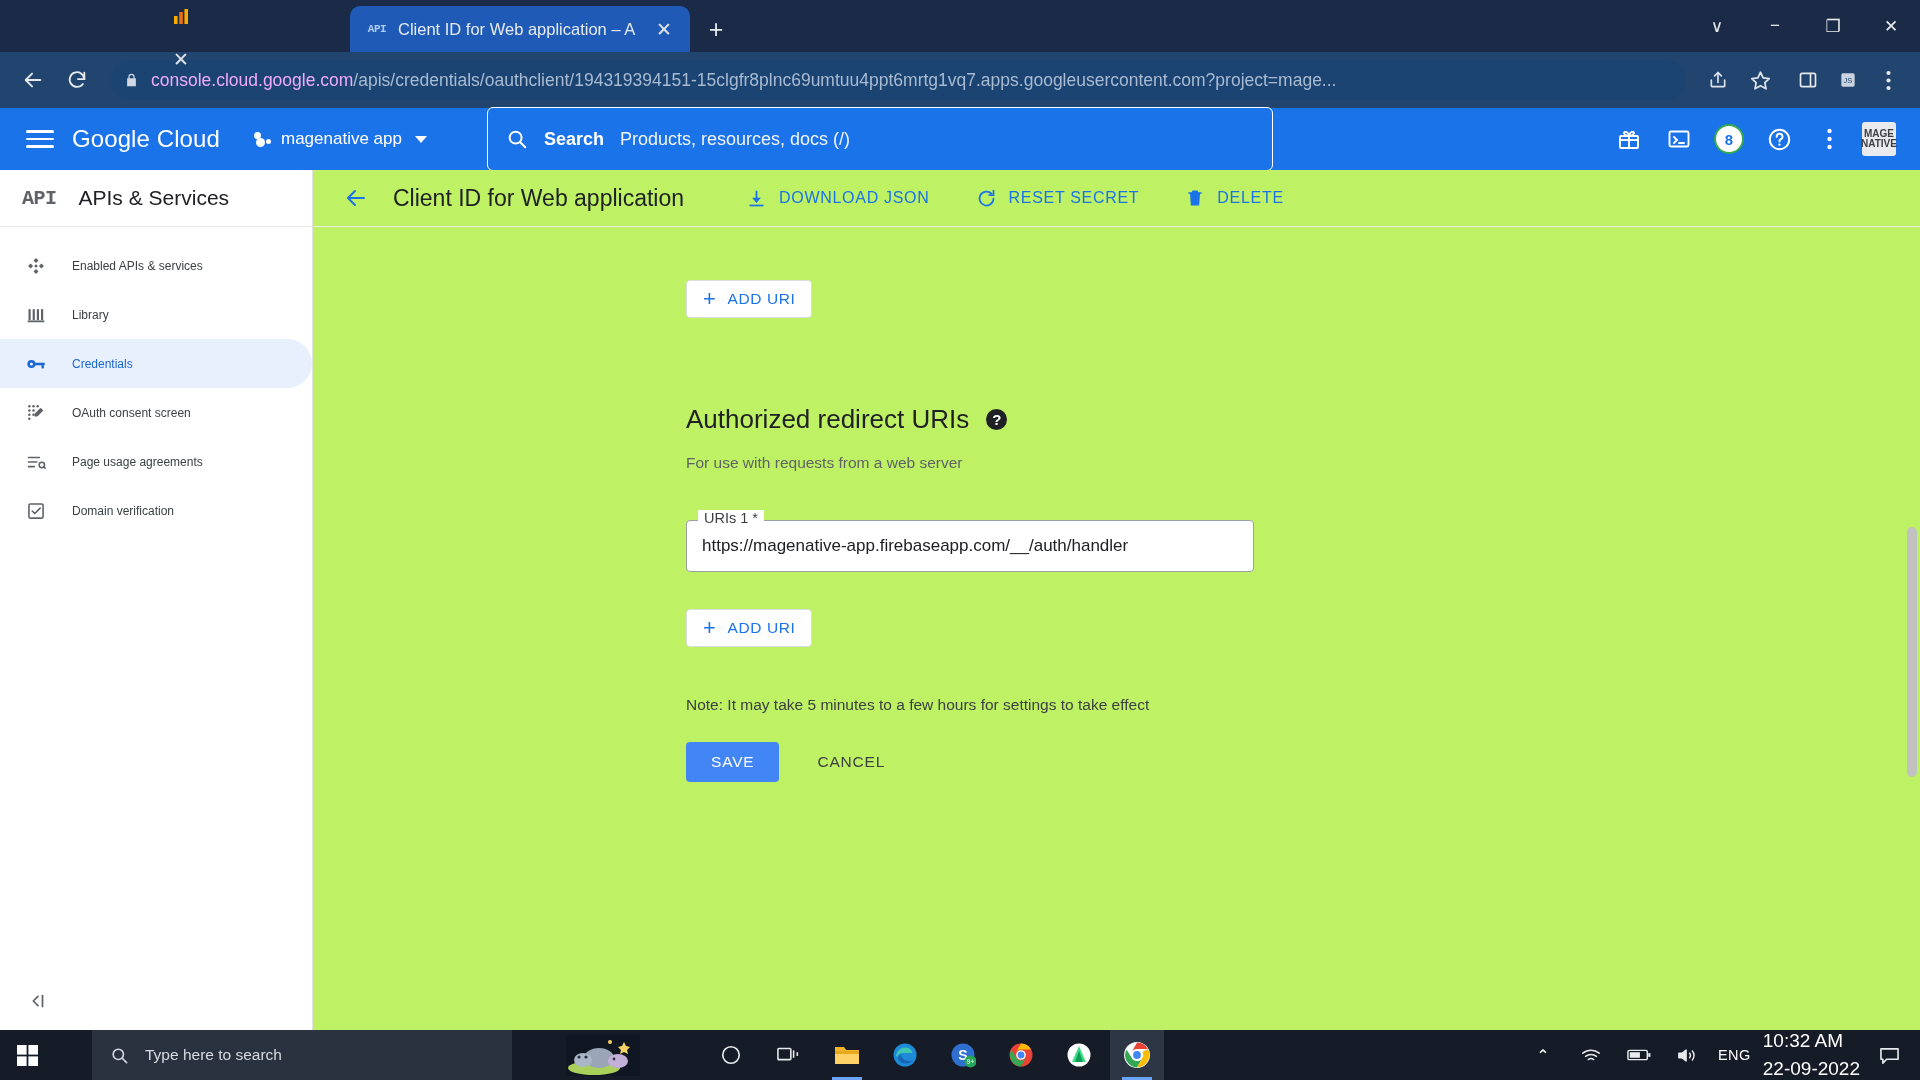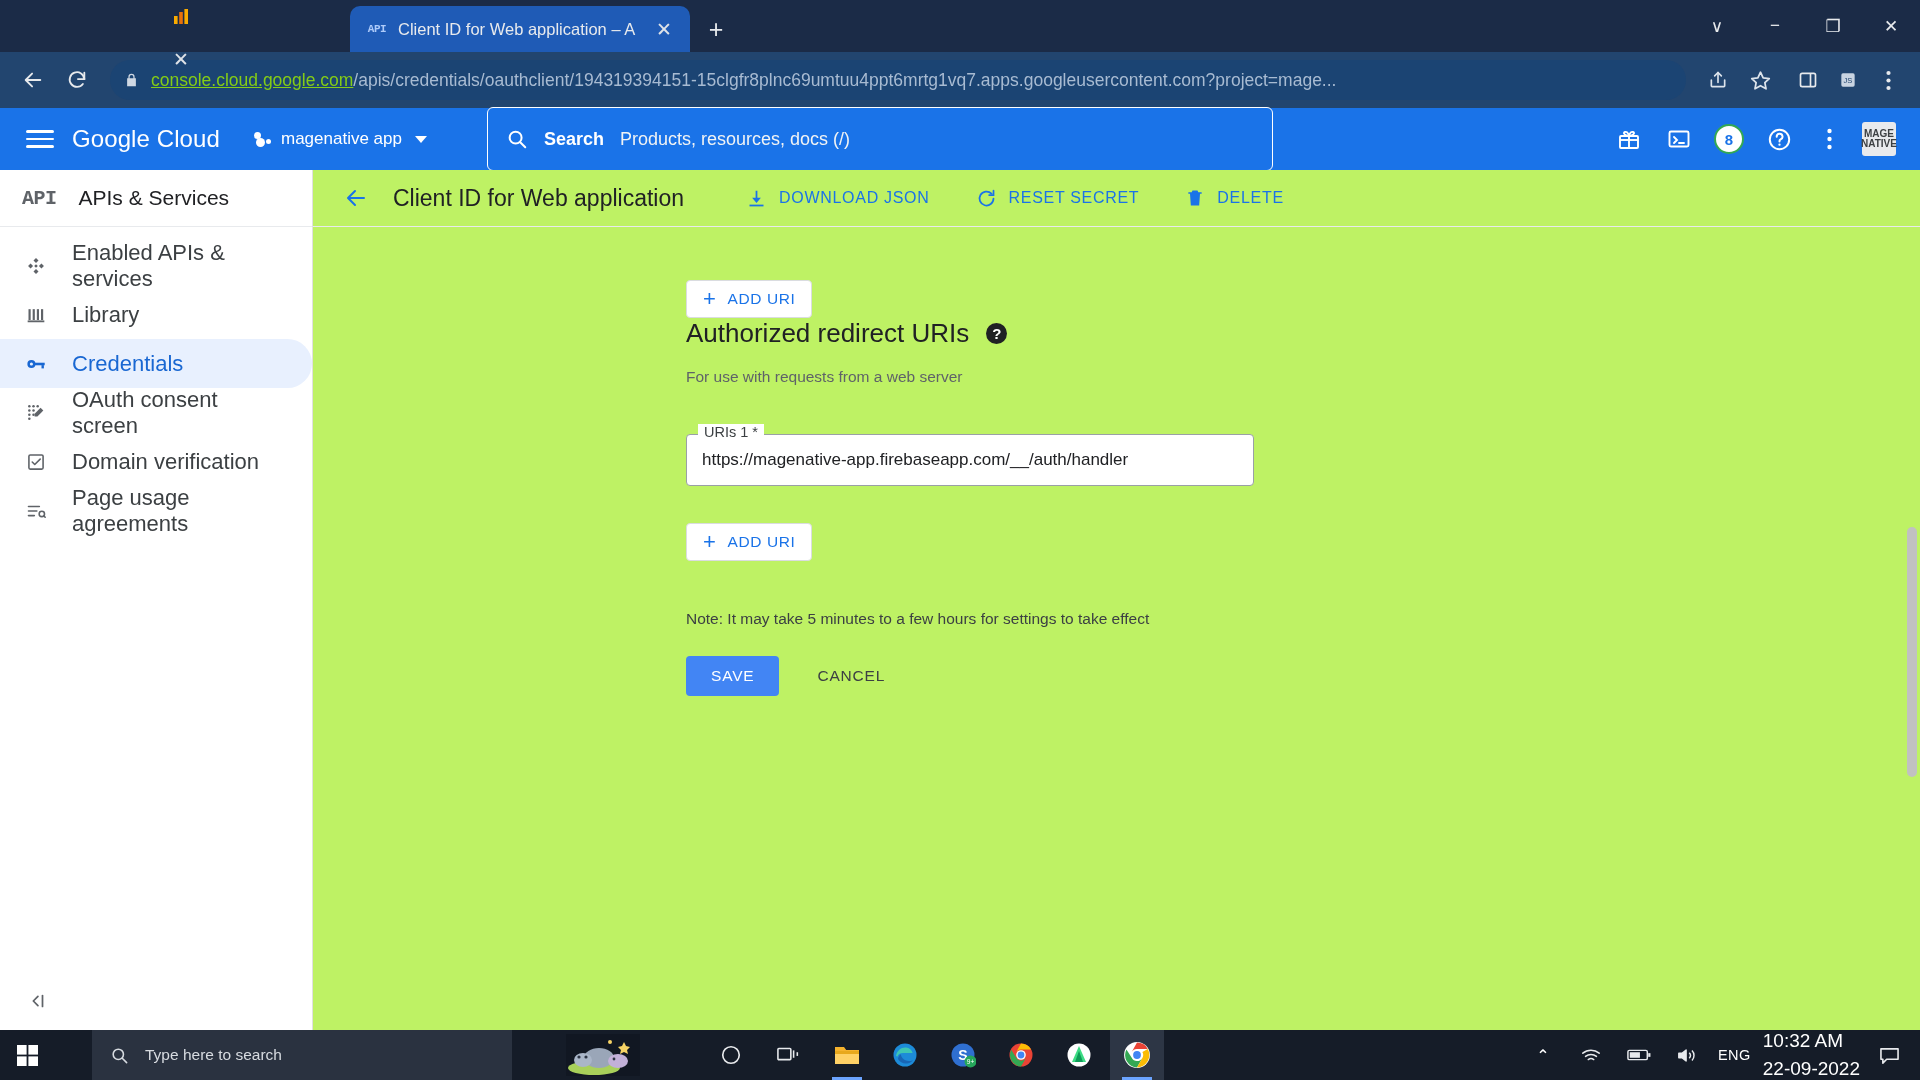--- a/index.html
+++ b/index.html
@@ -37,21 +37,21 @@
     padding: 0 14px; gap: 6px;
   }
   .navbtn { width: 38px; height: 38px; display: flex; align-items: center; justify-content: center; color: #e8eaed; }
   .omnibox {
     flex: 1; height: 40px; background: #1b4473; border-radius: 20px;
     display: flex; align-items: center; padding: 0 14px; gap: 12px; margin: 0 8px;
     overflow: hidden;
   }
   .lock-ico { color: #cfd8e3; display: flex; align-items: center; }
   .url { font-size: 17.5px; color: #a8bbd2; white-space: nowrap; overflow: hidden; }
-  .url b { color: #84cc16; font-weight: 400; text-decoration: underline; }
+  .url b { color: #f0abfc; font-weight: 400; }
   .omni-act { width: 36px; height: 36px; display: flex; align-items: center; justify-content: center; color: #dde4ec; }
   .ext-icons { display: flex; align-items: center; gap: 4px; padding-left: 6px; }
   .ext-ico { width: 36px; height: 36px; display: flex; align-items: center; justify-content: center; color: #e8eaed; }
 
   
   .gc-header {
     height: 62px; background: #1a73e8; display: flex; align-items: center;
     padding: 0 18px; gap: 4px; color: #fff; flex: 0 0 62px;
   }
   .hamburger { width: 44px; height: 44px; display: flex; flex-direction: column; justify-content: center; gap: 5px; padding: 0 8px; }
@@ -83,21 +83,21 @@
 
   
   .gc-body { flex: 1; display: flex; min-height: 0; }
 
   
   .sidebar { width: 313px; flex: 0 0 313px; border-right: 1px solid #e0e0e0; display: flex; flex-direction: column; background: #fff; }
   .sb-head { height: 57px; display: flex; align-items: center; gap: 22px; padding: 0 22px; border-bottom: 1px solid #e8eaed; }
   .sb-apiglyph { font-family: "Liberation Mono", monospace; font-size: 20px; font-weight: 700; color: #5f6368; letter-spacing: -0.5px; }
   .sb-title { font-size: 21px; color: #202124; font-weight: 400; }
   .sb-list { padding-top: 14px; flex: 1; }
-  .sb-item { height: 49px; display: flex; align-items: center; gap: 24px; padding: 0 24px; font-size: 22px; color: #3c4043; border-radius: 0 25px 25px 0; }
+  .sb-item { height: 49px; display: flex; align-items: center; gap: 24px; padding: 0 24px; font-size: 12px; color: #3c4043; border-radius: 0 25px 25px 0; }
   .sb-item.active { background: #e8f0fe; color: #1967d2; }
   .sb-ico { width: 24px; height: 24px; flex: 0 0 24px; display: flex; align-items: center; justify-content: center; color: #5f6368; }
   .sb-item.active .sb-ico { color: #1967d2; }
   .sb-collapse { height: 58px; display: flex; align-items: center; padding-left: 26px; color: #5f6368; }
 
   
   .content { flex: 1; display: flex; flex-direction: column; min-width: 0; position: relative; background: #bef264; }
   .page-head { height: 57px; display: flex; align-items: center; gap: 0; padding: 0 22px; border-bottom: 1px solid #e8eaed; flex: 0 0 57px; }
   .back-btn { width: 42px; height: 42px; display: flex; align-items: center; justify-content: center; color: #1a73e8; }
   .page-title { font-size: 23px; color: #202124; margin-left: 16px; margin-right: 48px; white-space: nowrap; }
@@ -379,40 +379,40 @@
               <circle cx="9" cy="14" r="1.5"></circle>
                 <circle cx="4" cy="19" r="1.5"></circle>
               <path d="M20.5 7 13 14.5V18h3.5L24 10.5z" transform="translate(-2,-1) scale(.95)"></path>
             </svg>
           </span>
           <span>OAuth consent screen</span>
         </div>
 
         <div class="sb-item">
           <span class="sb-ico">
-            <svg width="20" height="20" viewBox="0 0 24 24" fill="none" stroke="#5f6368" stroke-width="1.9">
-              <rect x="3.5" y="3.5" width="17" height="17" rx="1.6"></rect>
-                <polyline points="7.5,12 10.5,15 17,8.5" stroke-linecap="round" stroke-linejoin="round"></polyline>
-            </svg>
-          </span>
-          <span>Domain verification</span>
-        </div>
-
-        <div class="sb-item">
-          <span class="sb-ico">
             <svg width="20" height="20" viewBox="0 0 24 24" fill="none" stroke="#5f6368" stroke-width="1.9" stroke-linecap="round">
               <line x1="3" y1="6.5" x2="16" y2="6.5"></line>
                 <line x1="3" y1="12" x2="13" y2="12"></line>
                 <line x1="3" y1="17.5" x2="10" y2="17.5"></line>
               <circle cx="19" cy="15.5" r="3.2"></circle>
                 <line x1="21.4" y1="17.9" x2="23" y2="19.5"></line>
             </svg>
           </span>
           <span>Page usage agreements</span>
         </div>
+
+        <div class="sb-item">
+          <span class="sb-ico">
+            <svg width="20" height="20" viewBox="0 0 24 24" fill="none" stroke="#5f6368" stroke-width="1.9">
+              <rect x="3.5" y="3.5" width="17" height="17" rx="1.6"></rect>
+                <polyline points="7.5,12 10.5,15 17,8.5" stroke-linecap="round" stroke-linejoin="round"></polyline>
+            </svg>
+          </span>
+          <span>Domain verification</span>
+        </div>
       </div>
 
       <div class="sb-collapse">
         <svg width="22" height="22" viewBox="0 0 24 24" fill="none" stroke="#5f6368" stroke-width="1.9" stroke-linecap="round" stroke-linejoin="round">
           <polyline points="13,7 8,12 13,17"></polyline>
             <line x1="18" y1="6" x2="18" y2="18"></line>
         </svg>
       </div>
     </div>
 
@@ -463,21 +463,21 @@
         <div class="form">
 
           
 
           <div class="add-uri">
             <span class="plus">+</span>
             <span>ADD URI</span>
           </div>
 
           
-          <div style="">
+          <div style="margin-top:86px;">
             <div class="sec-title">
               <span>Authorized redirect URIs</span>
               <span class="help-dot">?</span>
             </div>
             <div class="sec-sub">For use with requests from a web server</div>
           </div>
 
           <div class="field" style="margin-top:48px;">
             <span class="field-label">URIs 1 *</span>
             <div class="outlined">https://magenative-app.firebaseapp.com/__/auth/handler</div>

